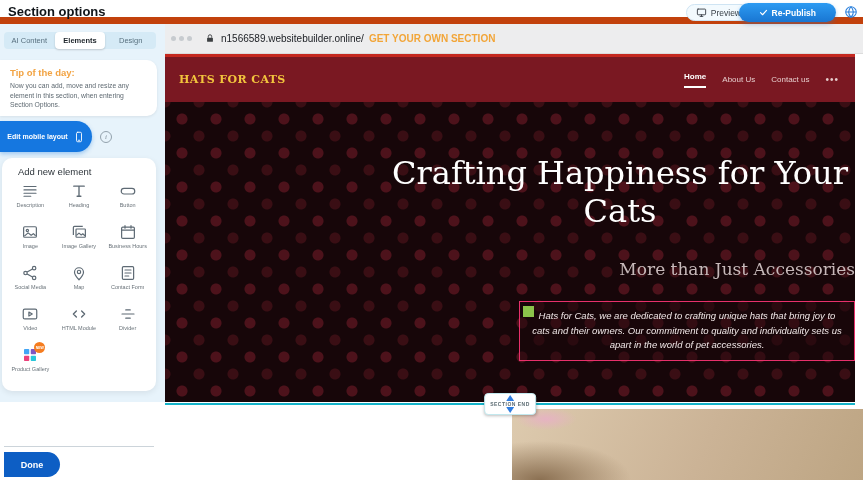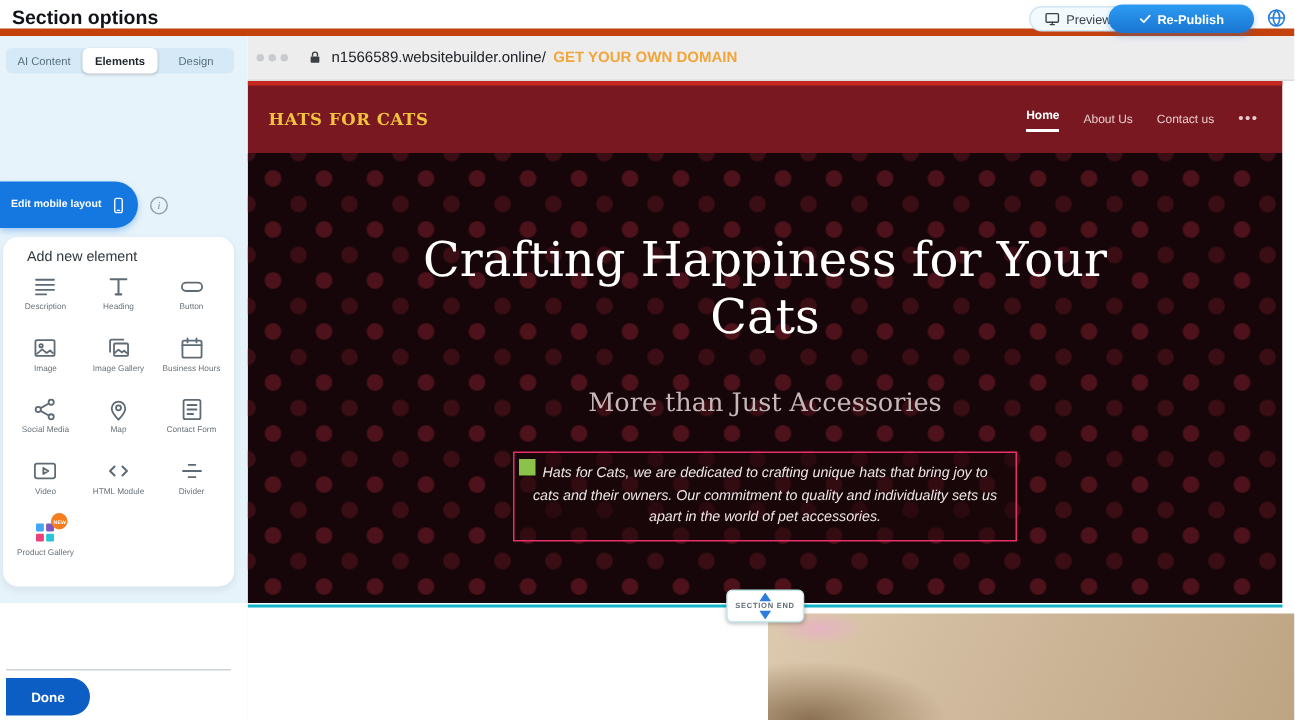--- a/index.html
+++ b/index.html
@@ -2,21 +2,21 @@
 <html><head>
 <meta charset="utf-8">
 <style>
   * { margin:0; padding:0; box-sizing:border-box; }
   html,body { width:863px; height:480px; overflow:hidden; background:#fff;
               font-family:"Liberation Sans", sans-serif; }
   .app { position:relative; width:863px; height:480px; background:#fff; }
 
   
   .topbar { position:absolute; top:0; left:0; width:863px; height:24px; background:#fff;
-            border-bottom:5px solid #c2410c; z-index:30; }
+            border-bottom:7px solid #c2410c; z-index:30; }
   .topbar-title { position:absolute; left:8px; top:0; line-height:24px; font-size:13px;
                   font-weight:700; color:#101418; }
   .undo-redo { position:absolute; left:170px; top:0; height:24px; display:flex;
                align-items:center; gap:5px; }
   .ur-label { font-size:9px; color:#3a4148; }
   .ur-label.disabled { color:#a9b0b6; }
   .icon-svg { display:block; }
   .preview-btn { position:absolute; right:112px; top:4px; height:17px; padding:0 9px;
                  display:flex; align-items:center; gap:4px; background:#f3fafe;
                  border:1px solid #cfe4f3; border-radius:9px; font-size:8.5px; color:#3a4148;
@@ -80,21 +80,21 @@
   .site { position:absolute; top:30px; left:0; width:690px; height:351px; overflow:hidden; }
   .site-header { height:48px; background:#7a1822; border-top:3px solid #c5281f;
                  display:flex; align-items:center; }
   .site-logo { margin-left:14px; font-family:"DejaVu Serif", serif; font-weight:700;
                font-size:11px; color:#f2c43d; letter-spacing:.4px; }
   .site-nav { margin-left:auto; margin-right:16px; display:flex; align-items:center; gap:16px; }
   .nav-link { font-size:8px; color:#e6cccc; cursor:pointer; }
   .nav-link.active { color:#fff; font-weight:600; padding-bottom:5px; border-bottom:2px solid #fff; }
   .nav-more { font-size:10px; color:#e6cccc; letter-spacing:1px; cursor:pointer; }
 
-  .hero { position:relative; height:300px; display:flex; flex-direction:column; align-items:center;
+  .hero { position:relative; height:300px; display:flex; flex-direction:column; align-items:flex-end;
           background-color:#170609;
           background-image:
             radial-gradient(circle, #4d121b 5px, transparent 6px),
             radial-gradient(circle, #3a0e14 5px, transparent 6px);
           background-size:34px 34px; background-position:0 0, 17px 17px; }
   .hero-title { margin-top:52px; max-width:470px; text-align:center;
                 font-family:"DejaVu Serif", serif; font-size:32px; line-height:1.2; color:#fff;
                 font-weight:400; }
   .hero-subtitle { margin-top:28px; font-family:"DejaVu Serif", serif; font-size:17px;
                    color:#c6b8b9; }
@@ -158,20 +158,24 @@
   </header>
 
   <aside class="panel">
 
     <div class="tabs">
       <div class="tab">AI Content</div>
       <div class="tab active">Elements</div>
       <div class="tab">Design</div>
     </div>
 
+    <div class="tip-card">
+      <div class="tip-title">Tip of the day:</div>
+      <div class="tip-body">Now you can add, move and resize any element in this section, when entering Section Options.</div>
+    </div>
 
     <button class="edit-mobile-btn">
       <span>Edit mobile layout</span>
       <span>
         <svg class="icon-svg" width="12" height="12" viewBox="0 0 24 24" fill="none" stroke="#fff" stroke-width="1.8" stroke-linecap="round">
             <rect x="7" y="2.5" width="10" height="19" rx="2.5"></rect>
             <path d="M10.5 18.5h3"></path>
           </svg>
       </span>
     </button>
@@ -330,21 +334,21 @@
         <span class="win-dot"></span>
         <span class="win-dot"></span>
       </div>
       <span class="lock-wrap">
         <svg class="icon-svg" width="10" height="11" viewBox="0 0 24 24">
             <path d="M8 10V7a4 4 0 0 1 8 0v3" stroke="#3c4043" stroke-width="2.2" fill="none"></path>
             <rect x="5" y="10" width="14" height="10" rx="1.5" fill="#3c4043"></rect>
           </svg>
       </span>
       <span class="url-text">n1566589.websitebuilder.online/</span>
-      <span class="domain-cta">GET YOUR OWN DOMAIN</span>
+      <span class="domain-cta">GET YOUR OWN SECTION</span>
     </div>
 
     <div class="site">
       <div class="site-header">
         <div class="site-logo">HATS FOR CATS</div>
         <nav class="site-nav">
           <span class="nav-link active">Home</span>
           <span class="nav-link">About Us</span>
           <span class="nav-link">Contact us</span>
           <span class="nav-more">•••</span>

